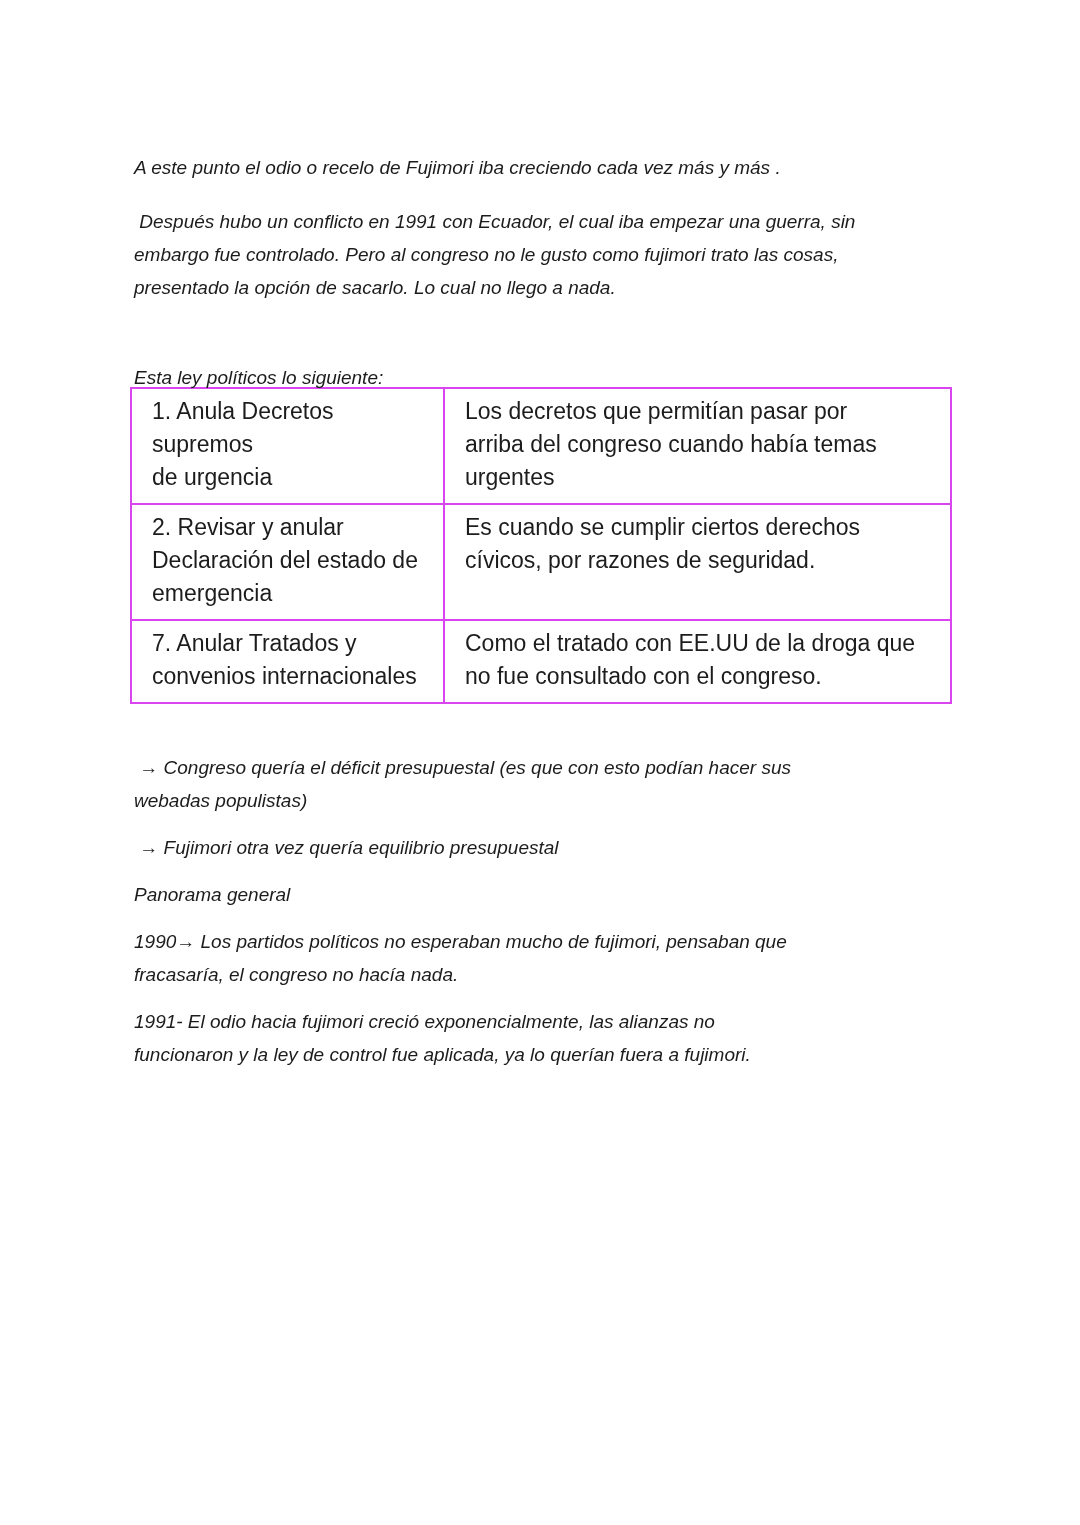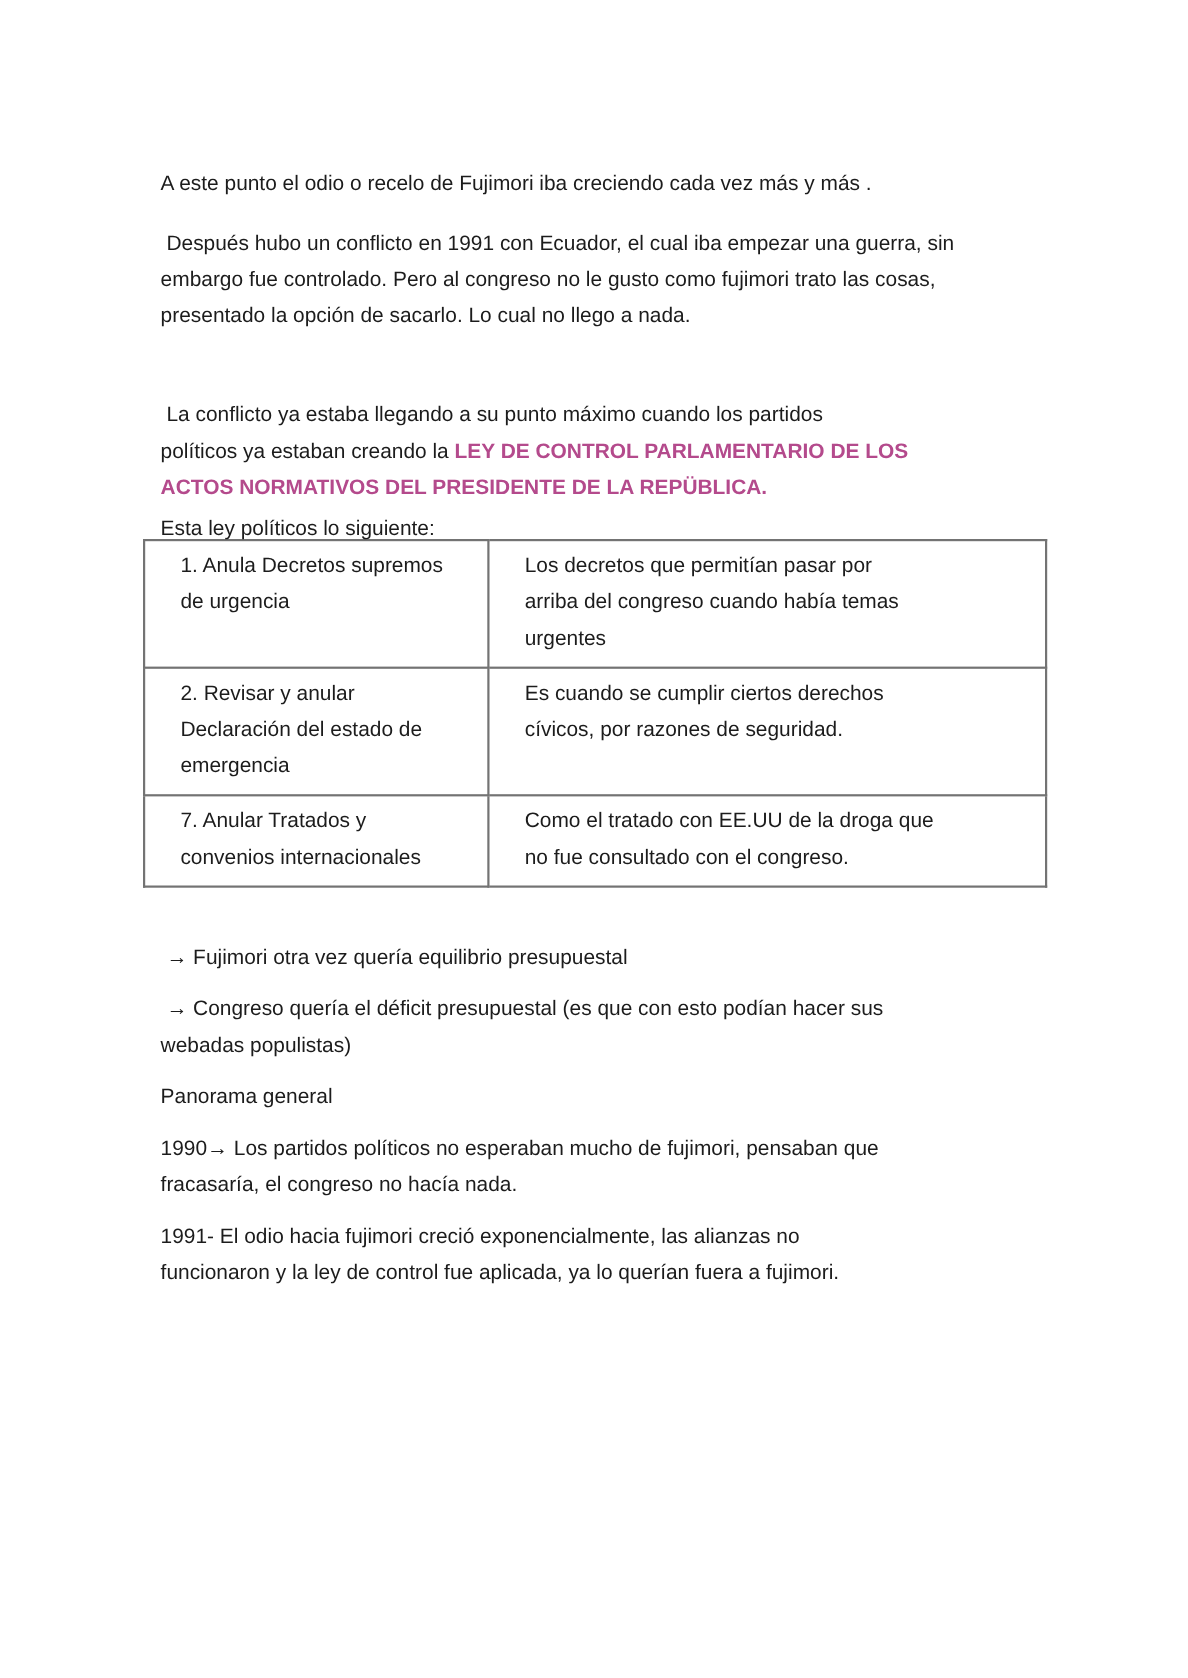--- a/index.html
+++ b/index.html
@@ -13,64 +13,62 @@
     overflow: hidden;
     font-family: "Liberation Sans", sans-serif;
     color: #1c1c1c;
   }
   .doc {
     padding: 151px 100px 0 130px;
     font-size: 19px;
     line-height: 33px;
   }
   .doc p {
-    margin: 0 0 14px 16px;
+    margin: 0 0 14px 4px;
     white-space: pre-wrap;
+    font-style: italic;
   }
   p.mb21 { margin-bottom: 21px; }
   p.mb57 { margin-bottom: 57px; }
   p.mb4  { margin-bottom: 4px; }
   p.mb0  { margin-bottom: 0; }
   p.mb48 { margin-bottom: 48px; }
   p.mb21b{ margin-bottom: 21px; }
   .highlight {
     color: var(--highlight, #b44a8c);
     font-weight: bold;
   }
   table.law-table {
     border-collapse: collapse;
     table-layout: fixed;
     width: 820px;
     margin: -7px 0 47px 0;
   }
   table.law-table td {
-    border: 2px solid #737373;
+    border: 2px solid #d946ef;
     vertical-align: top;
-    padding: 6px 16px 9px 32px;
+    padding: 6px 16px 9px 20px;
     white-space: pre-wrap;
     line-height: 33px;
-    font-size: 19px;
+    font-size: 23px;
   }
   col.c1 { width: 313px; }
   col.c2 { width: 507px; }
 </style>
 </head>
 <body>
 
 <div class="doc">
 
   <p class="mb21">A este punto el odio o recelo de Fujimori iba creciendo cada vez más y más .</p>
 
   <p class="mb57"> Después hubo un conflicto en 1991 con Ecuador, el cual iba empezar una guerra, sin
 embargo fue controlado. Pero al congreso no le gusto como fujimori trato las cosas,
 presentado la opción de sacarlo. Lo cual no llego a nada.</p>
 
-  <p class="mb4"><span> La conflicto ya estaba llegando a su punto máximo cuando los partidos
-políticos ya estaban creando la </span><span class="highlight">LEY DE CONTROL PARLAMENTARIO DE LOS
-ACTOS NORMATIVOS DEL PRESIDENTE DE LA REPÜBLICA.</span></p>
 
   <p class="mb0">Esta ley políticos lo siguiente:</p>
 
   <table class="law-table">
     <colgroup>
         <col class="c1">
         <col class="c2">
       </colgroup>
     <tbody>
       <tr>
@@ -92,24 +90,24 @@
 convenios internacionales</td>
         <td>Como el tratado con EE.UU de la droga que
 no fue consultado con el congreso.</td>
       </tr>
     </tbody>
   </table>
 
 
 
 
-  <p> → Fujimori otra vez quería equilibrio presupuestal</p>
-
   <p> → Congreso quería el déficit presupuestal (es que con esto podían hacer sus
 webadas populistas)</p>
+
+  <p> → Fujimori otra vez quería equilibrio presupuestal</p>
 
 
   <p>Panorama general</p>
 
   <p>1990→ Los partidos políticos no esperaban mucho de fujimori, pensaban que
 fracasaría, el congreso no hacía nada.</p>
 
   <p>1991- El odio hacia fujimori creció exponencialmente, las alianzas no
 funcionaron y la ley de control fue aplicada, ya lo querían fuera a fujimori.</p>
 

